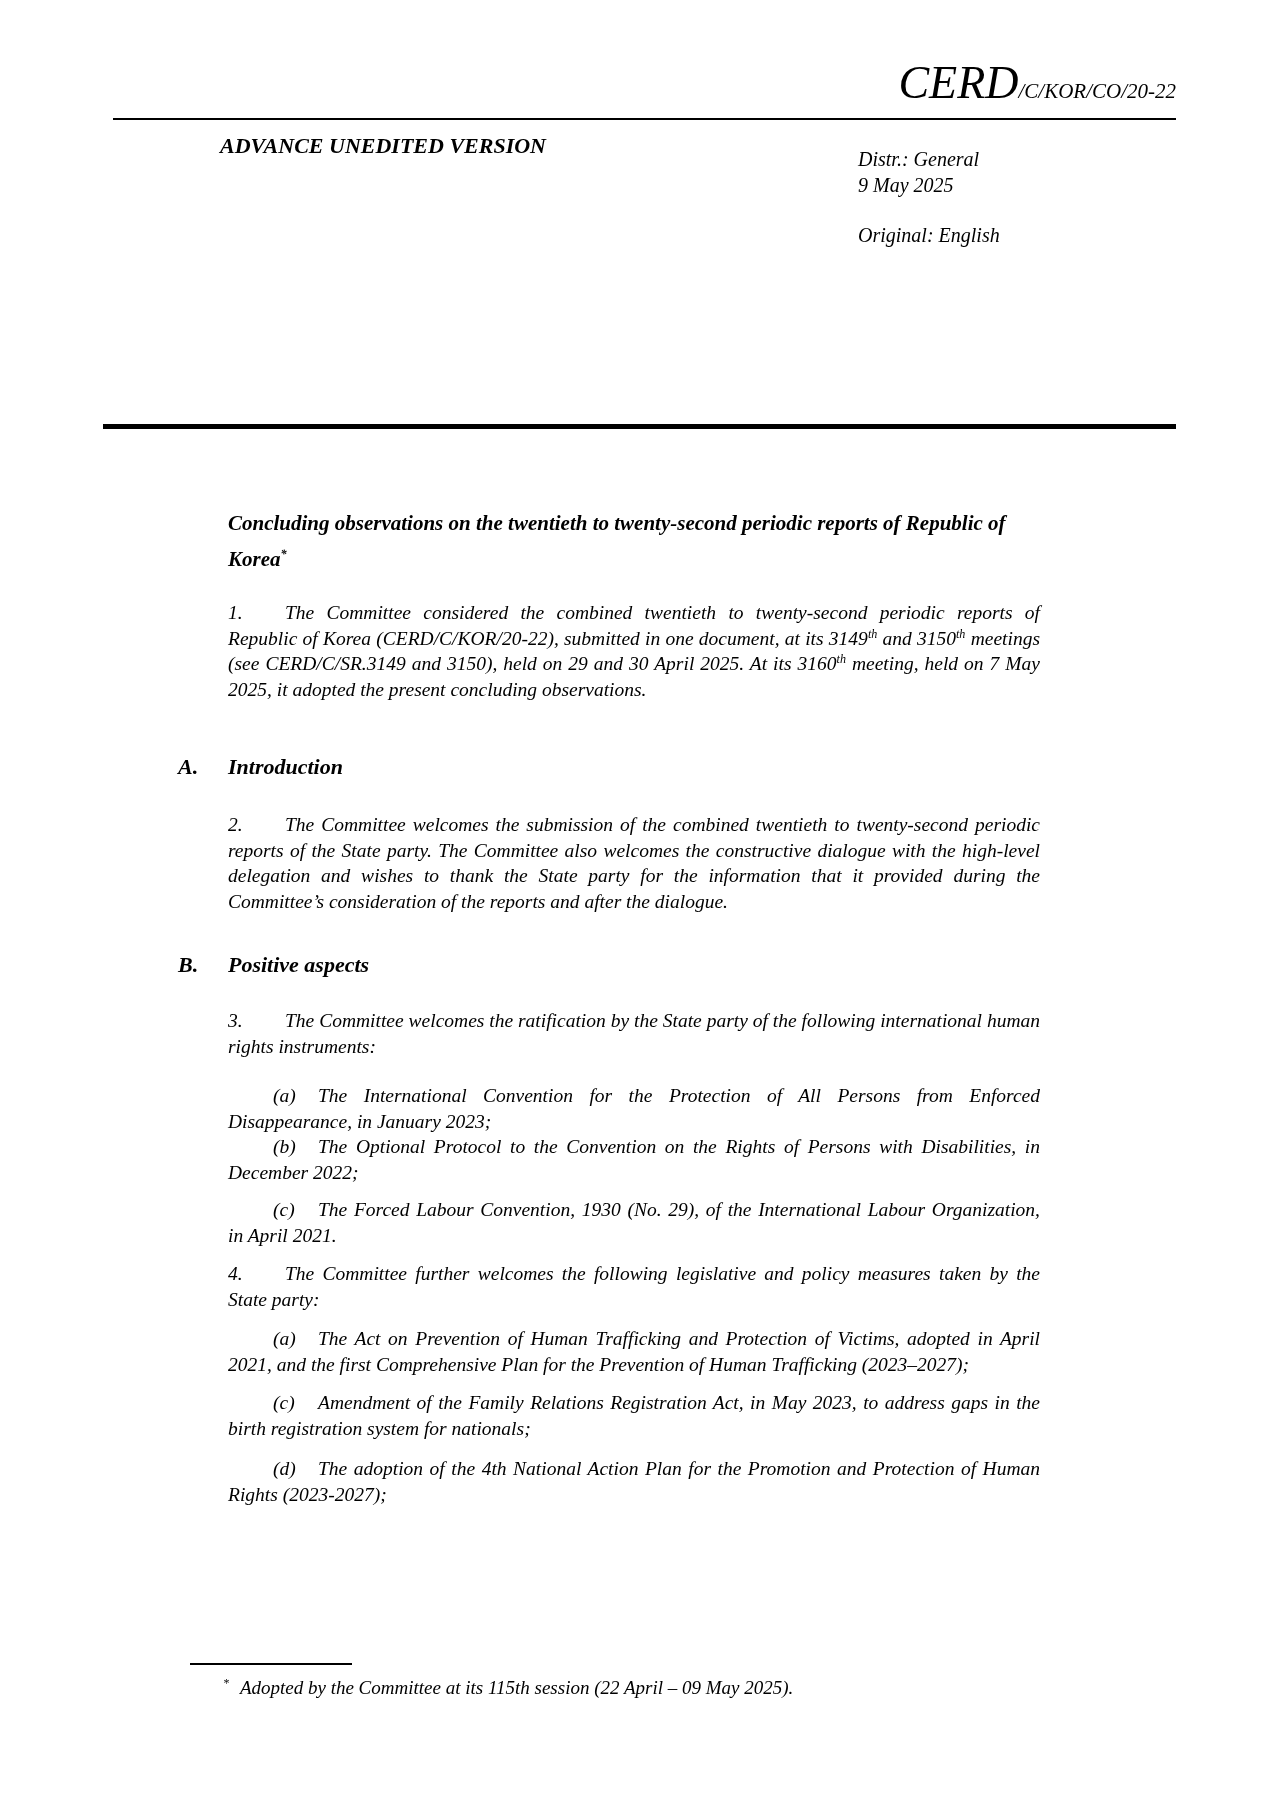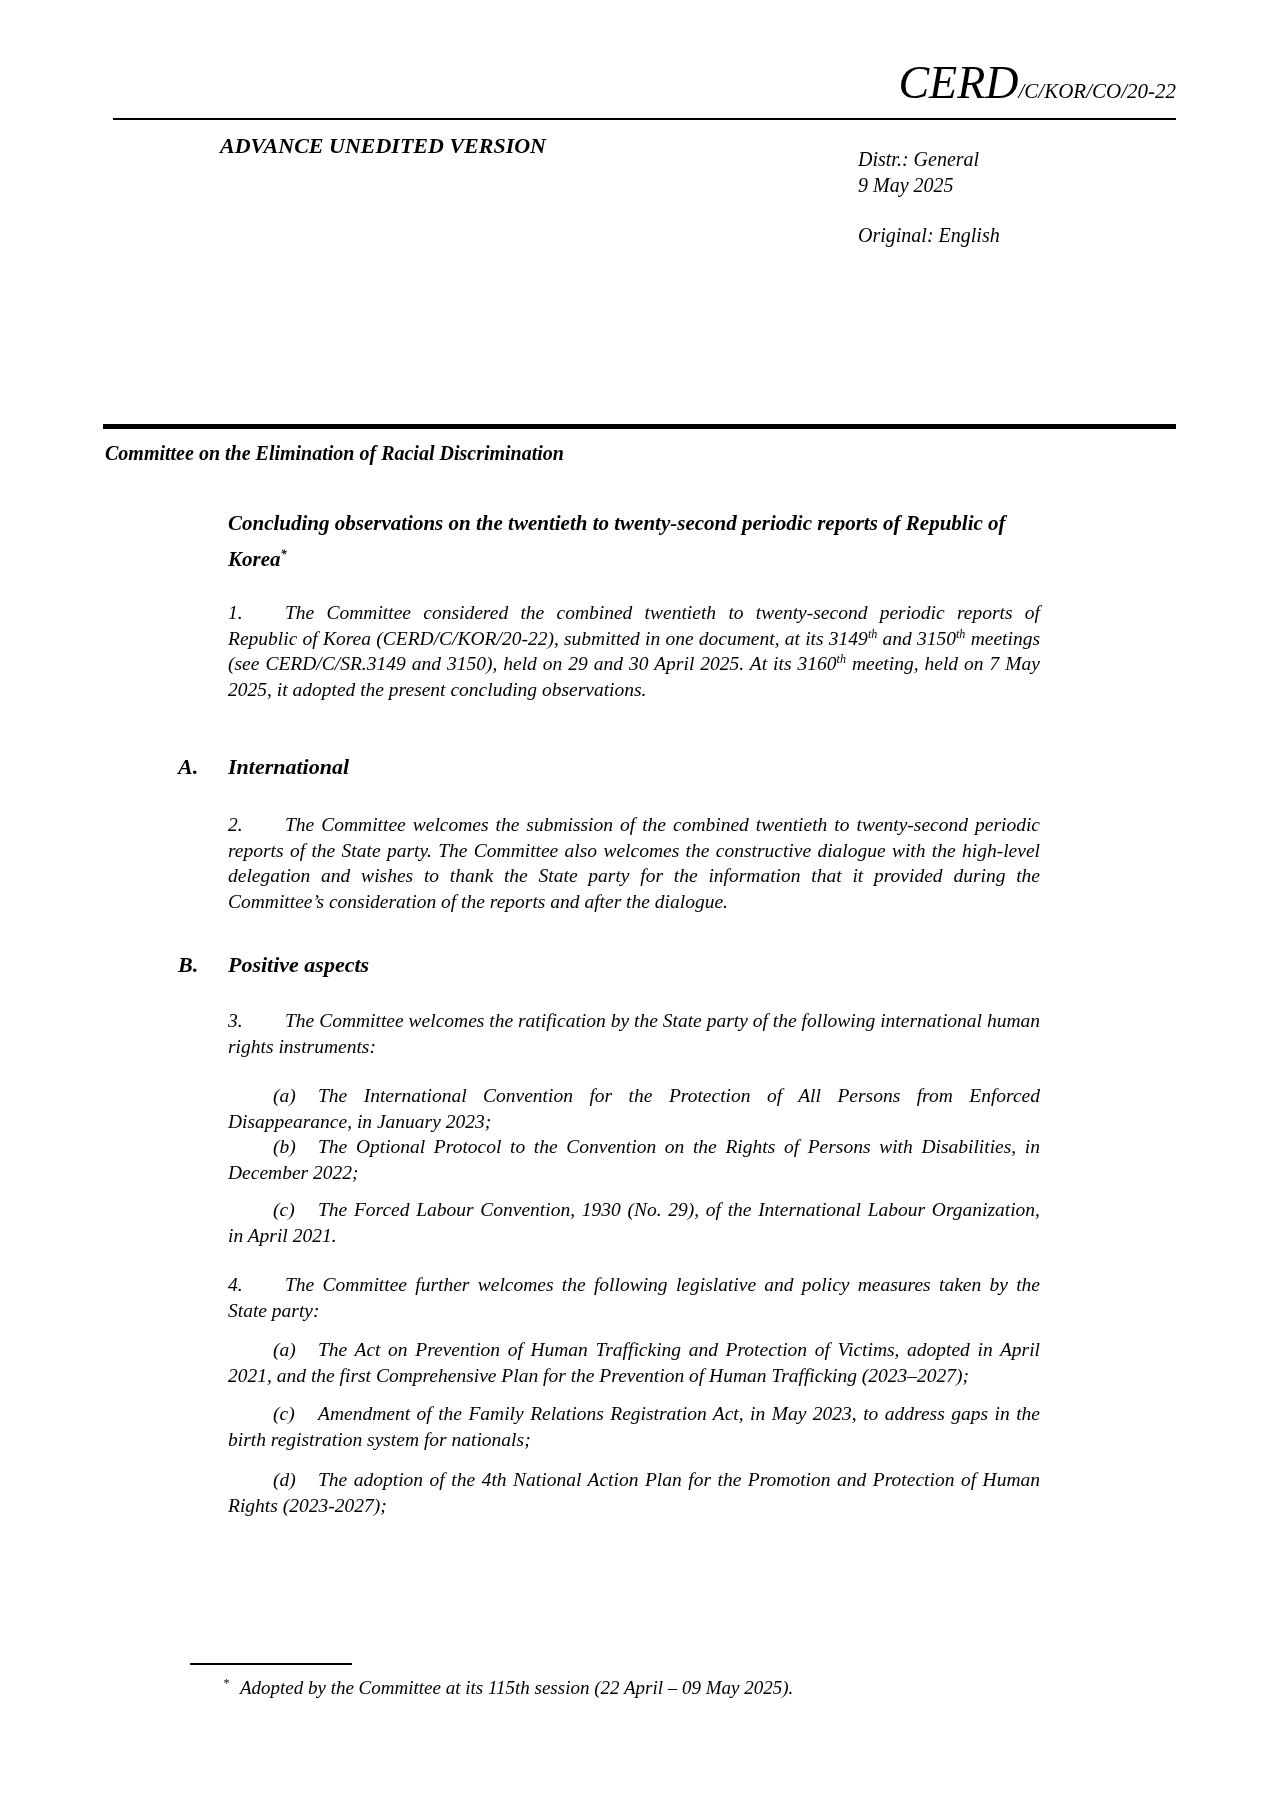--- a/index.html
+++ b/index.html
@@ -112,43 +112,42 @@
   <div class="advance">ADVANCE UNEDITED VERSION</div>
 
   <div class="distr-block">
     <div>Distr.: General</div>
     <div>9 May 2025</div>
     <div class="original">Original: English</div>
   </div>
 
   <div class="thick-rule"></div>
 
-  <div class="committee">Committee on the Elimination of Racial Discrimination</div>
 
   <div class="content">
 
     <h1 class="doc-title"><span>Concluding observations on the twentieth to twenty-second periodic reports of Republic of Korea</span><sup>*</sup></h1>
 
     <p class="para" style="margin-top:23px"><span class="pnum">1.</span><span>The Committee considered the combined twentieth to twenty-second periodic reports of Republic of Korea (CERD/C/KOR/20-22), submitted in one document, at its 3149<sup>th</sup> and 3150<sup>th</sup> meetings (see CERD/C/SR.3149 and 3150), held on 29 and 30 April 2025. At its 3160<sup>th</sup> meeting, held on 7 May 2025, it adopted the present concluding observations.</span></p>
 
-    <h2 class="section-heading" style="margin-top:50px"><span class="section-letter">A.</span><span>International</span></h2>
+    <h2 class="section-heading" style="margin-top:50px"><span class="section-letter">A.</span><span>Introduction</span></h2>
 
     <p class="para" style="margin-top:31px"><span class="pnum">2.</span><span>The Committee welcomes the submission of the combined twentieth to twenty-second periodic reports of the State party. The Committee also welcomes the constructive dialogue with the high-level delegation and wishes to thank the State party for the information that it provided during the Committee’s consideration of the reports and after the dialogue.</span></p>
 
     <h2 class="section-heading" style="margin-top:36px"><span class="section-letter">B.</span><span>Positive aspects</span></h2>
 
     <p class="para" style="margin-top:29px"><span class="pnum">3.</span><span>The Committee welcomes the ratification by the State party of the following international human rights instruments:</span></p>
 
     <p class="para sub" style="margin-top:24px"><span class="marker">(a)</span><span>The International Convention for the Protection of All Persons from Enforced Disappearance, in January 2023;</span></p>
 
     <p class="para sub" style="margin-top:0"><span class="marker">(b)</span><span>The Optional Protocol to the Convention on the Rights of Persons with Disabilities, in December 2022;</span></p>
 
     <p class="para sub" style="margin-top:12px"><span class="marker">(c)</span><span>The Forced Labour Convention, 1930 (No. 29), of the International Labour Organization, in April 2021.</span></p>
 
-    <p class="para" style="margin-top:24px"><span class="pnum">4.</span><span>The Committee further welcomes the following legislative and policy measures taken by the State party:</span></p>
+    <p class="para" style="margin-top:13px"><span class="pnum">4.</span><span>The Committee further welcomes the following legislative and policy measures taken by the State party:</span></p>
 
     <p class="para sub" style="margin-top:14px"><span class="marker">(a)</span><span>The Act on Prevention of Human Trafficking and Protection of Victims, adopted in April 2021, and the first Comprehensive Plan for the Prevention of Human Trafficking (2023–2027);</span></p>
 
 
     <p class="para sub" style="margin-top:13px"><span class="marker">(c)</span><span>Amendment of the Family Relations Registration Act, in May 2023, to address gaps in the birth registration system for nationals;</span></p>
 
     <p class="para sub" style="margin-top:15px"><span class="marker">(d)</span><span>The adoption of the 4th National Action Plan for the Promotion and Protection of Human Rights (2023-2027);</span></p>
 
   </div>
 

